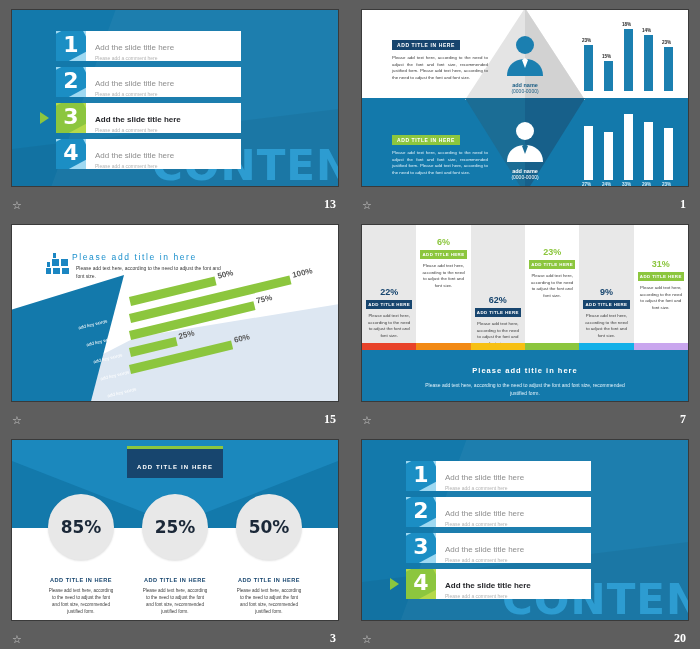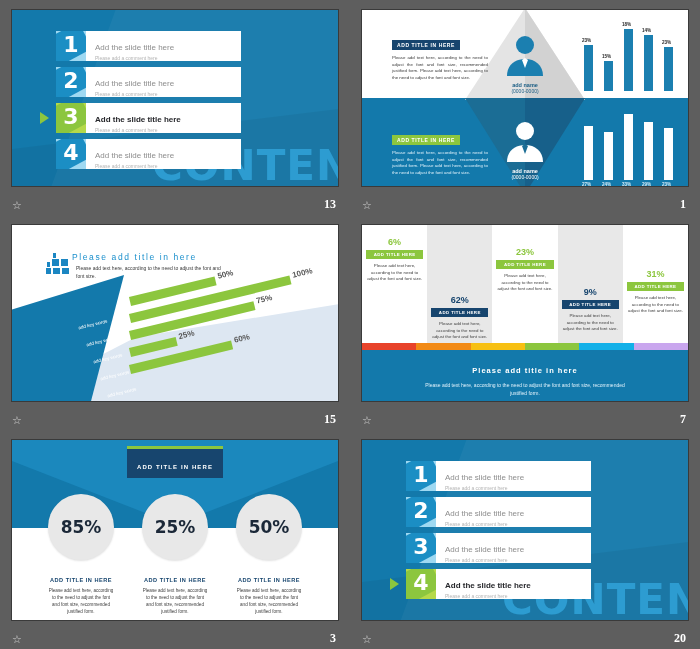--- a/index.html
+++ b/index.html
@@ -425,20 +425,27 @@
     </div>
     <div class="footer">
       <div class="star">☆</div>
       <div class="pgnum">15</div>
     </div>
   </div>
 
   <div class="cell">
     <div class="slide s16">
       <div class="cols">
+        <div class="col shade">
+          <div class="colinner" style="top:62px">
+            <div class="pct navy">22%</div>
+            <span class="cbadge navy">ADD TITLE HERE</span>
+            <div class="cbody">Please add text here, according to the need to adjust the font and font size.</div>
+          </div>
+        </div>
         <div class="col">
           <div class="colinner" style="top:12px">
             <div class="pct green">6%</div>
             <span class="cbadge green">ADD TITLE HERE</span>
             <div class="cbody">Please add text here, according to the need to adjust the font and font size.</div>
           </div>
         </div>
         <div class="col shade">
           <div class="colinner" style="top:70px">
             <div class="pct navy">62%</div>
@@ -454,21 +461,21 @@
           </div>
         </div>
         <div class="col shade">
           <div class="colinner" style="top:62px">
             <div class="pct navy">9%</div>
             <span class="cbadge navy">ADD TITLE HERE</span>
             <div class="cbody">Please add text here, according to the need to adjust the font and font size.</div>
           </div>
         </div>
         <div class="col">
-          <div class="colinner" style="top:44px">
+          <div class="colinner" style="top:34px">
             <div class="pct green">31%</div>
             <span class="cbadge green">ADD TITLE HERE</span>
             <div class="cbody">Please add text here, according to the need to adjust the font and font size.</div>
           </div>
         </div>
       </div>
 
       <div class="stripe">
         <i style="background:#e8432a"></i>
         <i style="background:#f28a15"></i>

